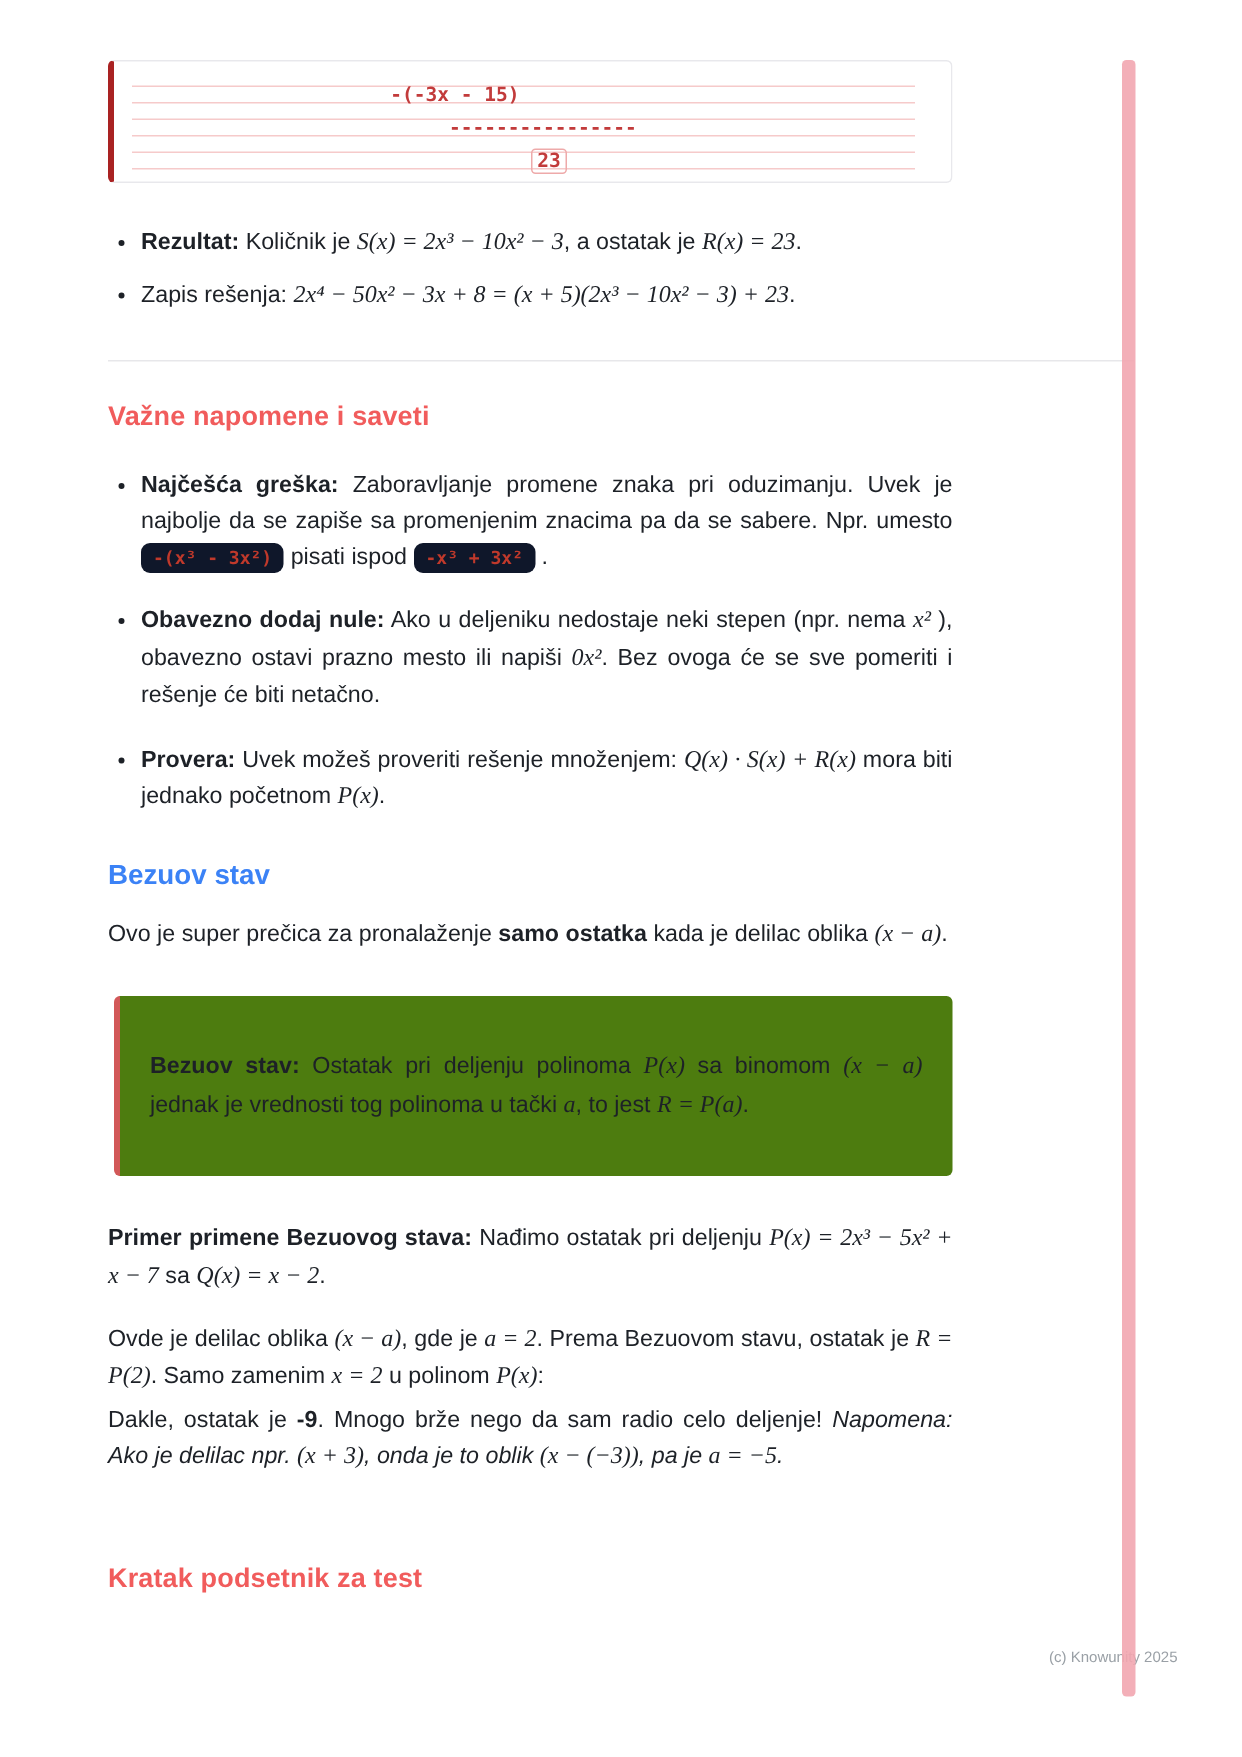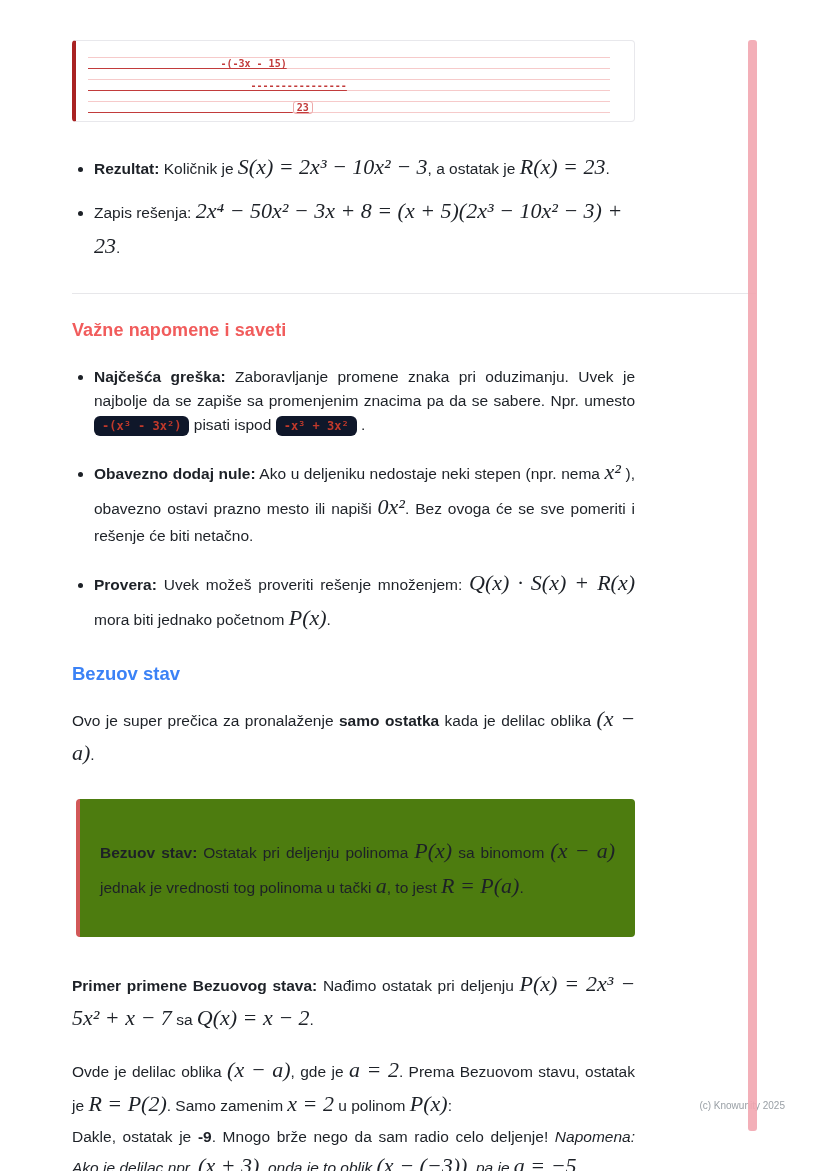--- a/index.html
+++ b/index.html
@@ -13,25 +13,24 @@
   }
   .content { position:absolute; left:72px; top:40px; width:563px; }
 
   
   .codeblock {
     border:1px solid #e8e8ec;
     border-left:4px solid #a92222;
     border-radius:4px;
     padding:6px 24px 8px 12px;
     font-family:"DejaVu Sans Mono","Liberation Mono",monospace;
-    font-size:10px;
+    font-size:13px;
     font-weight:bold;
     color:#c23b3b;
     white-space:pre;
-    text-decoration:underline;
   }
   .crow { height:11px; line-height:11px; border-bottom:1px solid #f6caca; }
   .cbox { border:1px solid #eeaaaa; border-radius:3px; padding:0 3px; }
 
   ul { list-style:disc; padding-left:22px; }
   li { font-size:15.5px; line-height:1.56; margin-bottom:10px; }
   .notes-list li { margin-bottom:18px; text-align:justify; }
 
   .divider { border:none; border-top:1px solid #e7e7ea; width:684px; margin:30px 0 0 0; }
 
@@ -51,21 +50,21 @@
     padding:34px 20px;
     margin:28px 0 30px 4px;
     font-size:15.5px;
     line-height:1.6;
     text-align:justify;
   }
 
   
   .sb { font-weight:bold; }
   .si { font-style:italic; }
-  .sm { font-family:"Liberation Serif","DejaVu Serif",serif; font-style:italic; font-size:22px; }
+  .sm { font-family:"Liberation Serif","DejaVu Serif",serif; font-style:italic; font-size:16px; }
   .sc {
     font-family:"DejaVu Sans Mono","Liberation Mono",monospace;
     font-size:12px;
     font-weight:bold;
     color:#c0392b;
     background:#0f172a;
     padding:3px 8px;
     border-radius:6px;
     white-space:pre;
   }

